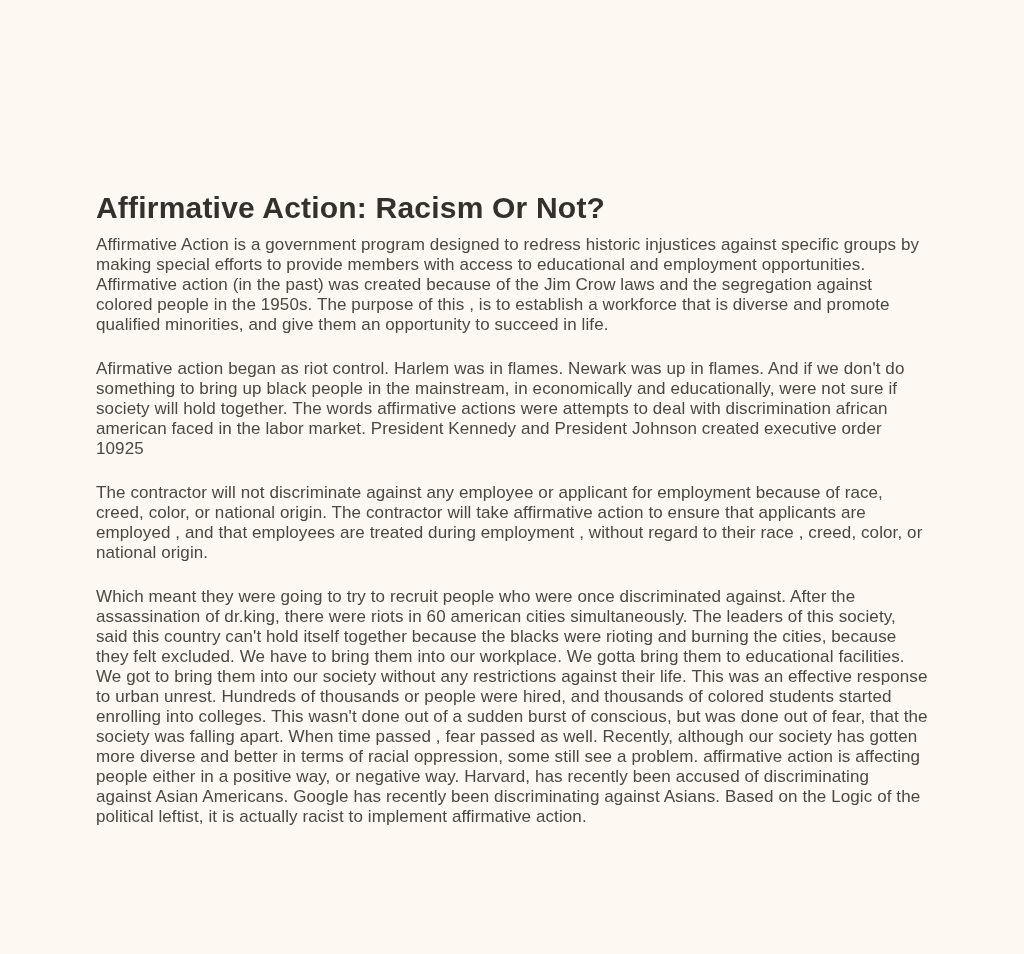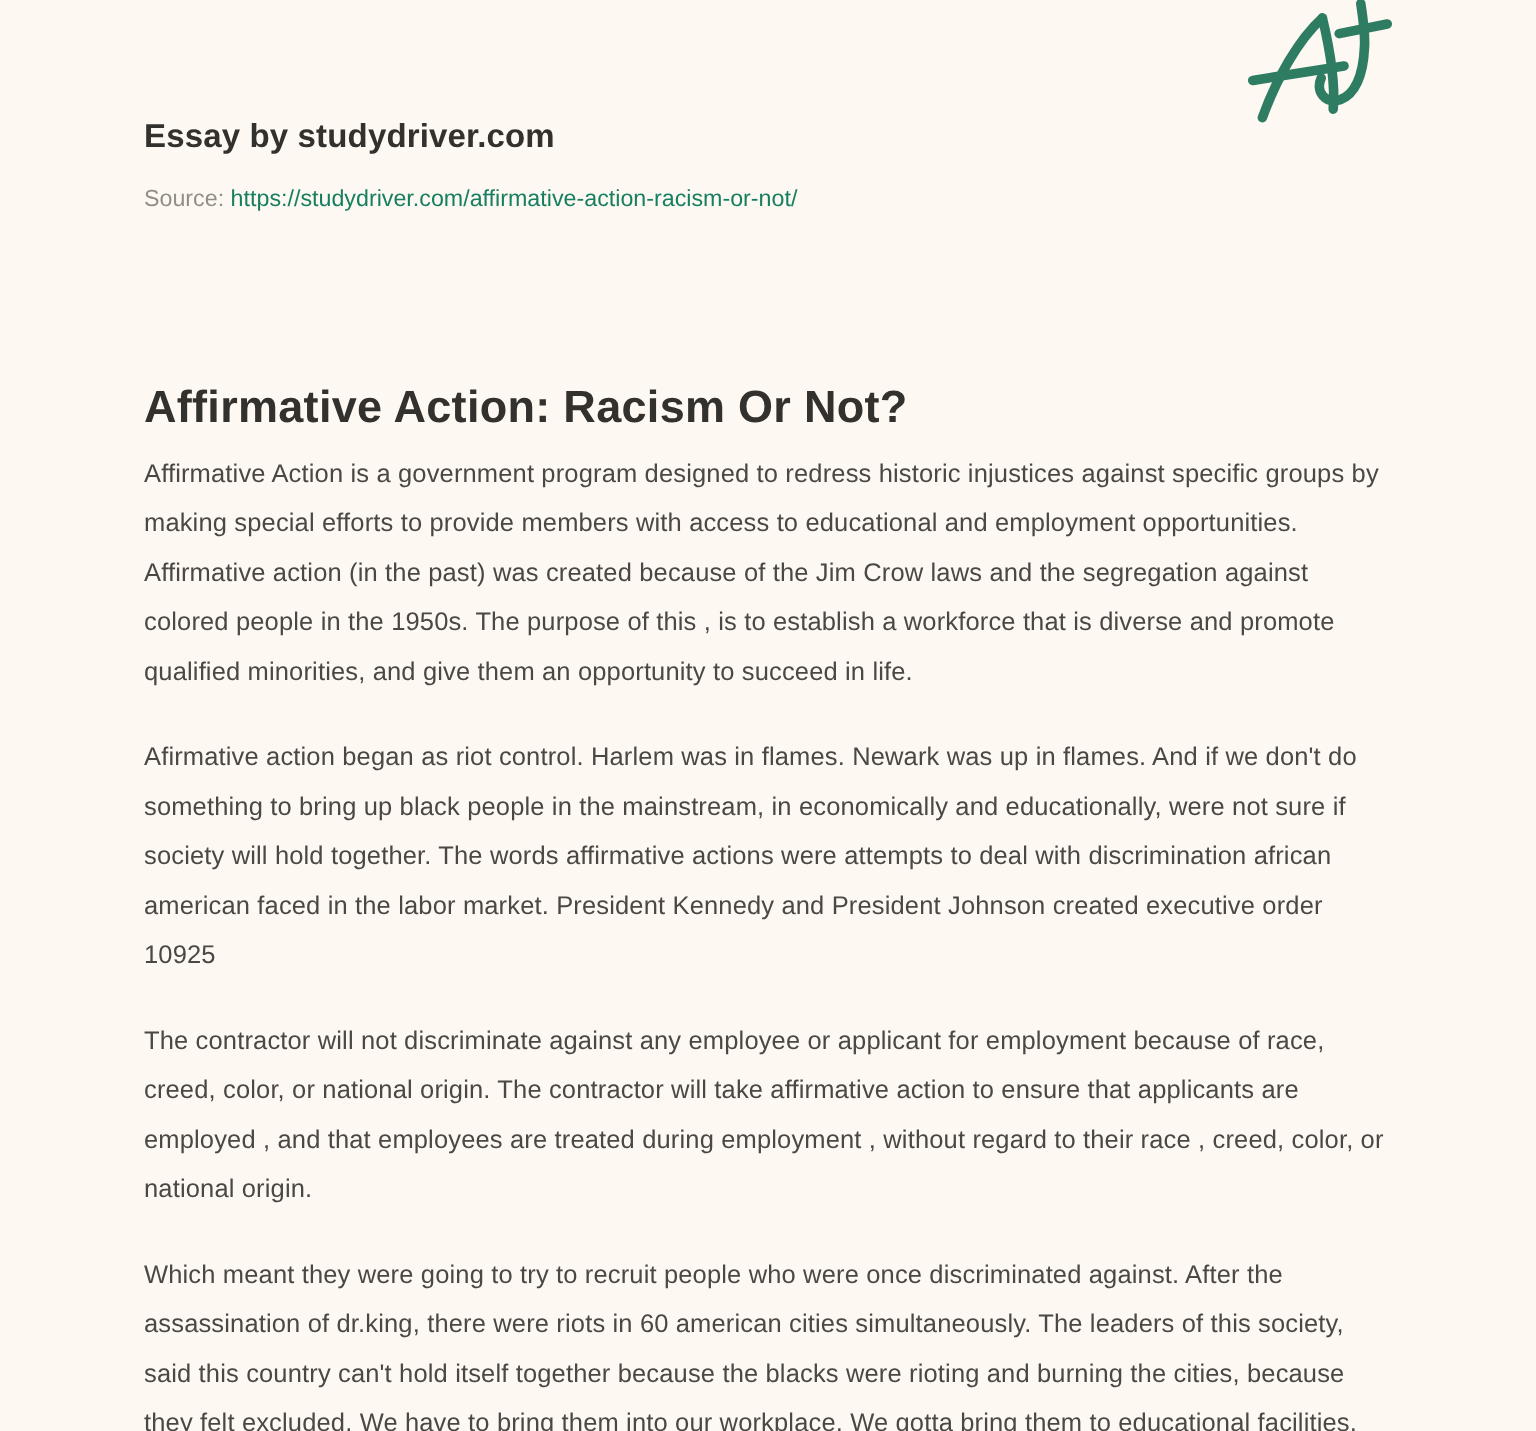--- a/index.html
+++ b/index.html
@@ -48,52 +48,31 @@
   }
   .article-title {
     font-size: 30px;
     font-weight: 700;
     color: #33312e;
     margin: 113px 0 10px 0;
     letter-spacing: 0.2px;
   }
   .essay-body p {
     font-size: 17px;
-    line-height: 33px;
+    line-height: 20px;
     color: #4b4844;
     margin: 0 0 24px 0;
     letter-spacing: 0.1px;
   }
 </style>
 </head>
 <body>
 
 <div class="page">
 
-  <div class="header">
-    <h1 class="byline">Essay by studydriver.com</h1>
-    <p class="source-line">
-      <span>Source:</span>
-      <a href="#">https://studydriver.com/affirmative-action-racism-or-not/</a>
-    </p>
-    <div class="logo">
-      <svg viewBox="0 0 130 120" fill="none" xmlns="http://www.w3.org/2000/svg">
-
-        <path d="M22 103 C34 70 52 38 72 20" stroke="#2e7d63" stroke-width="8" stroke-linecap="round"></path>
-
-        <path d="M72 20 C78 45 83 72 81 96" stroke="#2e7d63" stroke-width="8" stroke-linecap="round"></path>
-
-        <path d="M14 72 L90 60" stroke="#2e7d63" stroke-width="8" stroke-linecap="round"></path>
-
-        <path d="M104 8 C106 22 108 34 107 45 C106 68 99 84 87 88 C74 92 66 81 71 70" stroke="#2e7d63" stroke-width="8" stroke-linecap="round"></path>
-
-        <path d="M86 33 L126 25" stroke="#2e7d63" stroke-width="8" stroke-linecap="round"></path>
-      </svg>
-    </div>
-  </div>
 
   <h2 class="article-title">Affirmative Action: Racism Or Not?</h2>
 
   <div class="essay-body">
     <p>Affirmative Action is a government program designed to redress historic injustices against specific groups by making special efforts to provide members with access to educational and employment opportunities. Affirmative action (in the past) was created because of the Jim Crow laws and the segregation against colored people in the 1950s. The purpose of this , is to establish a workforce that is diverse and promote qualified minorities, and give them an opportunity to succeed in life.</p>
     <p>Afirmative action began as riot control. Harlem was in flames. Newark was up in flames. And if we don't do something to bring up black people in the mainstream, in economically and educationally, were not sure if society will hold together. The words affirmative actions were attempts to deal with discrimination african american faced in the labor market. President Kennedy and President Johnson created executive order 10925</p>
     <p>The contractor will not discriminate against any employee or applicant for employment because of race, creed, color, or national origin. The contractor will take affirmative action to ensure that applicants are employed , and that employees are treated during employment , without regard to their race , creed, color, or national origin.</p>
     <p>Which meant they were going to try to recruit people who were once discriminated against. After the assassination of dr.king, there were riots in 60 american cities simultaneously. The leaders of this society, said this country can't hold itself together because the blacks were rioting and burning the cities, because they felt excluded. We have to bring them into our workplace. We gotta bring them to educational facilities. We got to bring them into our society without any restrictions against their life. This was an effective response to urban unrest. Hundreds of thousands or people were hired, and thousands of colored students started enrolling into colleges. This wasn't done out of a sudden burst of conscious, but was done out of fear, that the society was falling apart. When time passed , fear passed as well. Recently, although our society has gotten more diverse and better in terms of racial oppression, some still see a problem. affirmative action is affecting people either in a positive way, or negative way. Harvard, has recently been accused of discriminating against Asian Americans. Google has recently been discriminating against Asians. Based on the Logic of the political leftist, it is actually racist to implement affirmative action.</p>
   </div>
 

